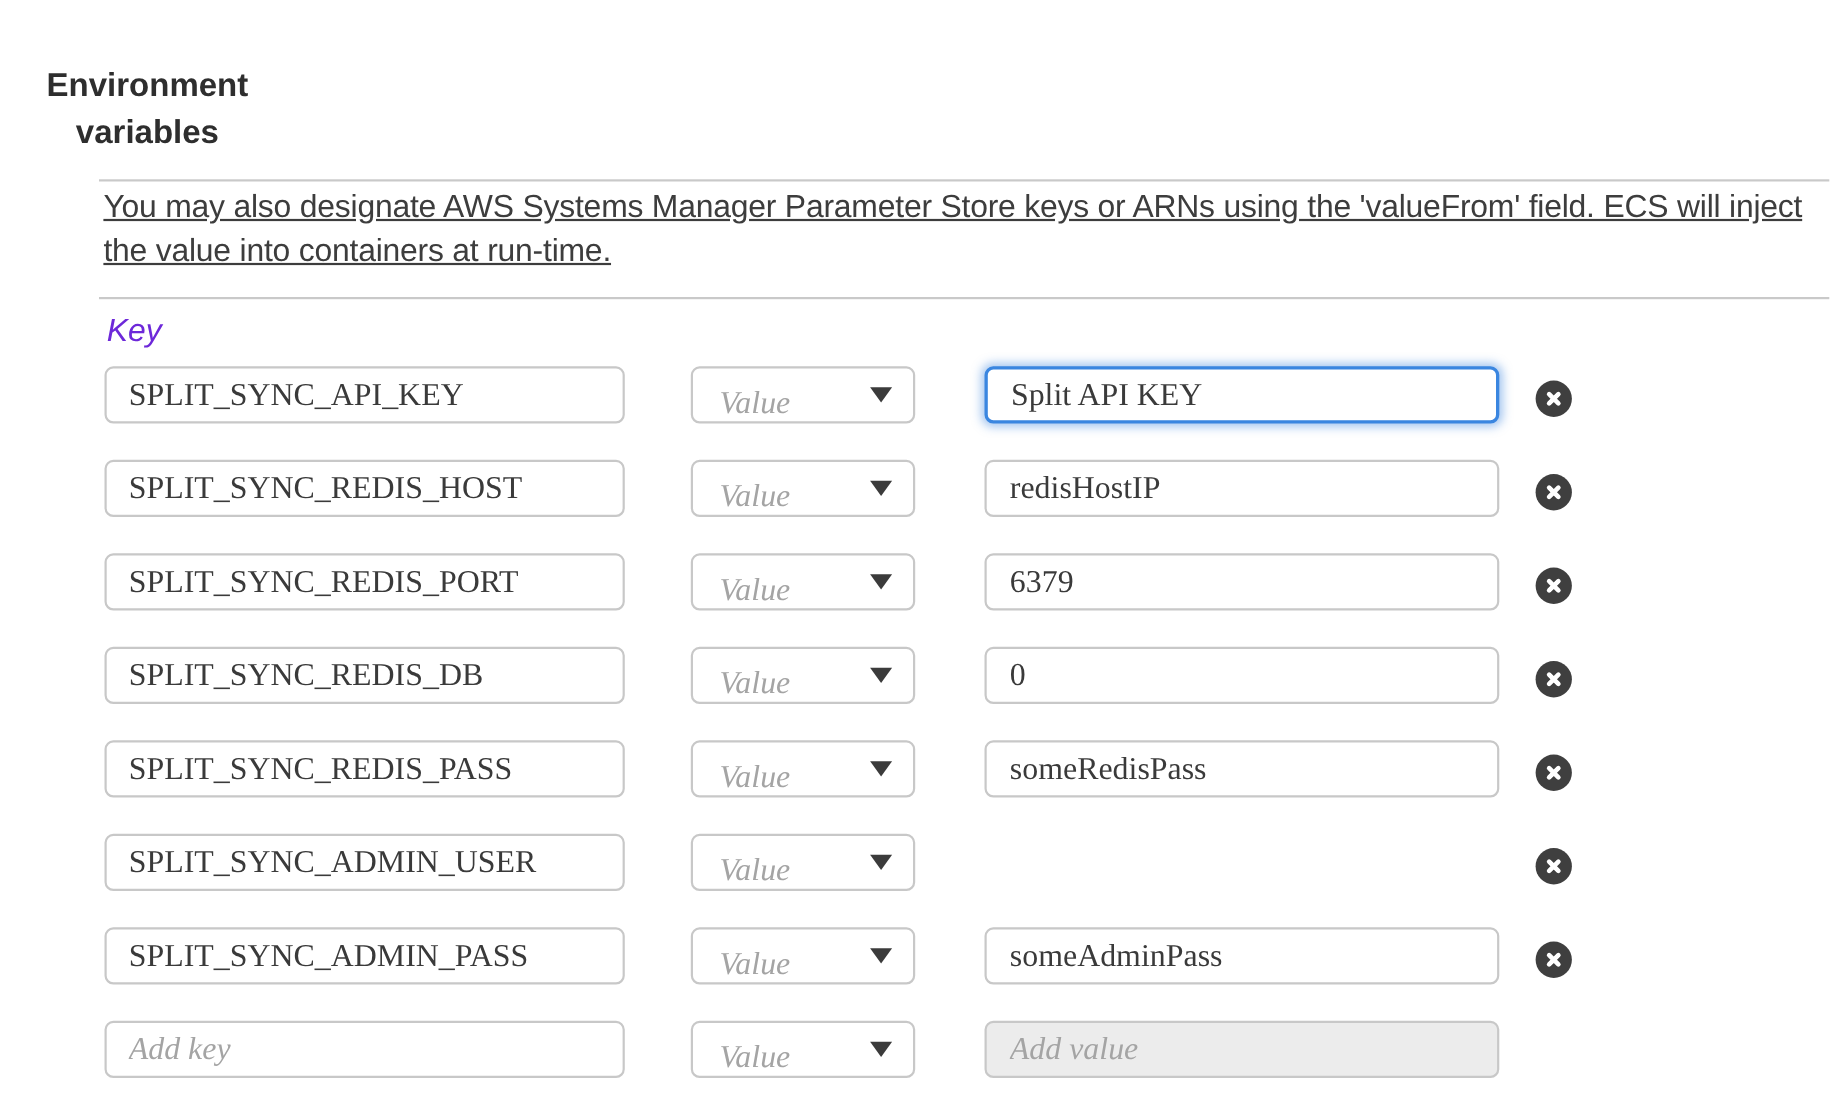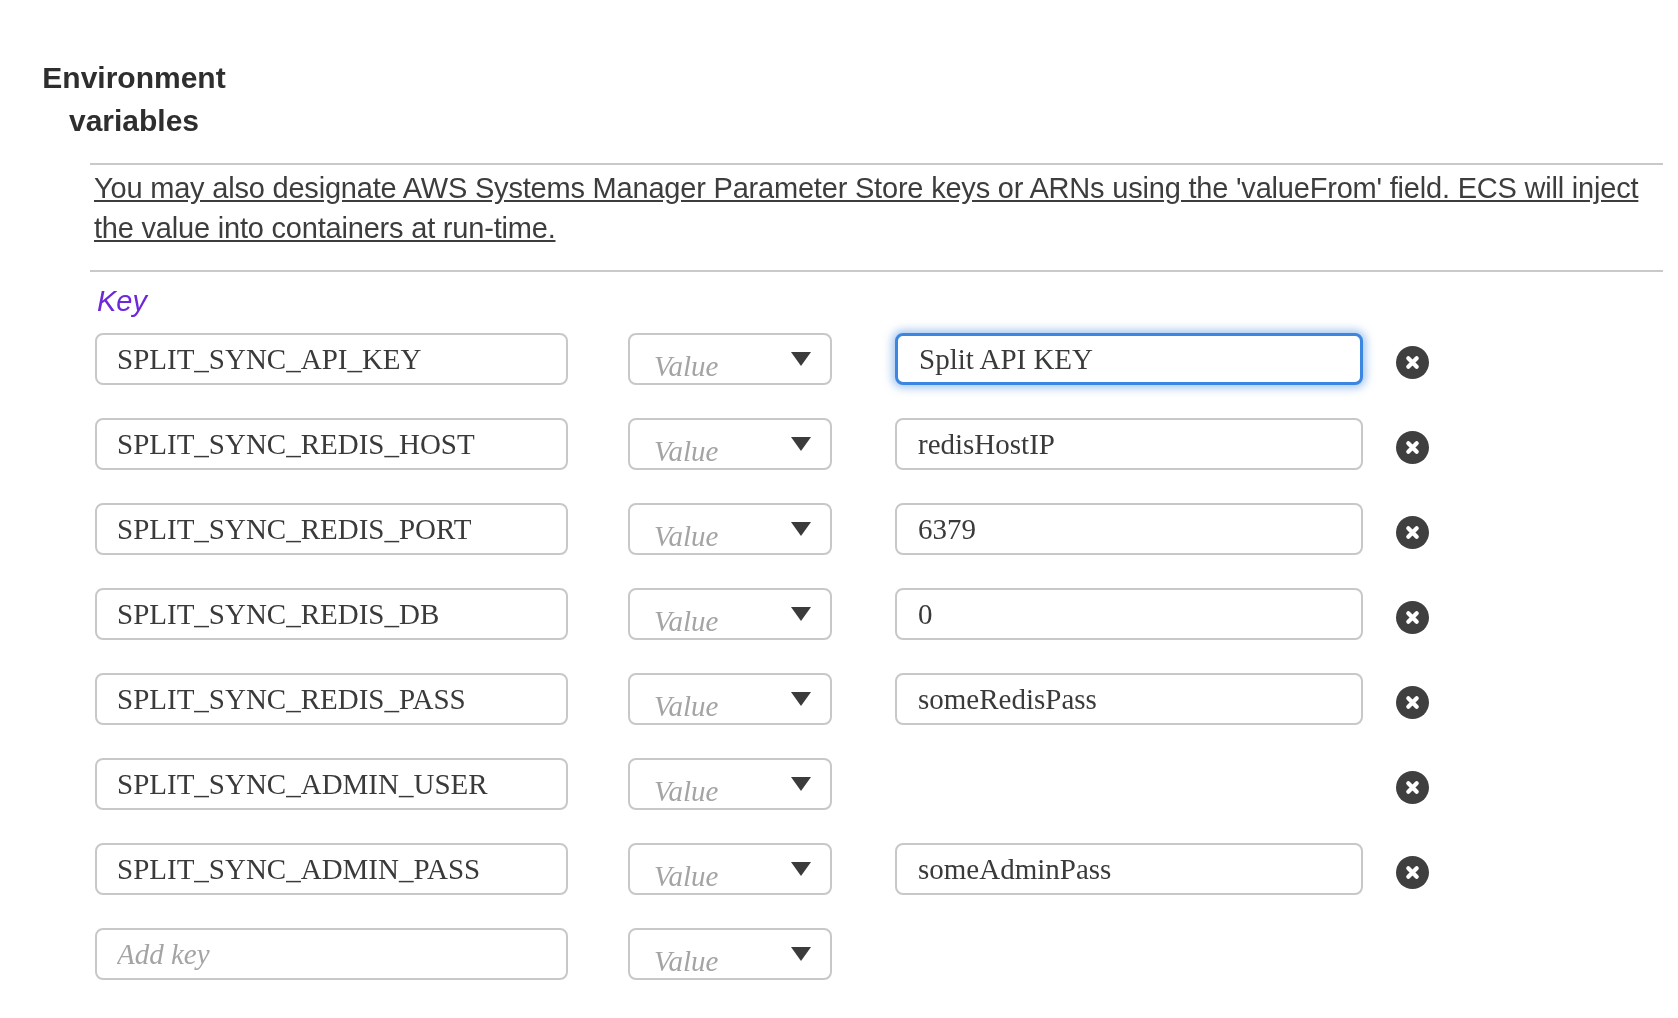--- a/index.html
+++ b/index.html
@@ -199,16 +199,17 @@
       </svg>
     </button>
   </div>
 
   <div class="row">
     <input type="text" class="key-input" placeholder="Add key" style="">
     <div class="type-select">
       <span class="type-label">Value</span>
       <span class="caret"></span>
     </div>
+    <input type="text" class="value-input add-value" placeholder="Add value" style="">
 
   </div>
 </div>
 </div>
 
 </body></html>

